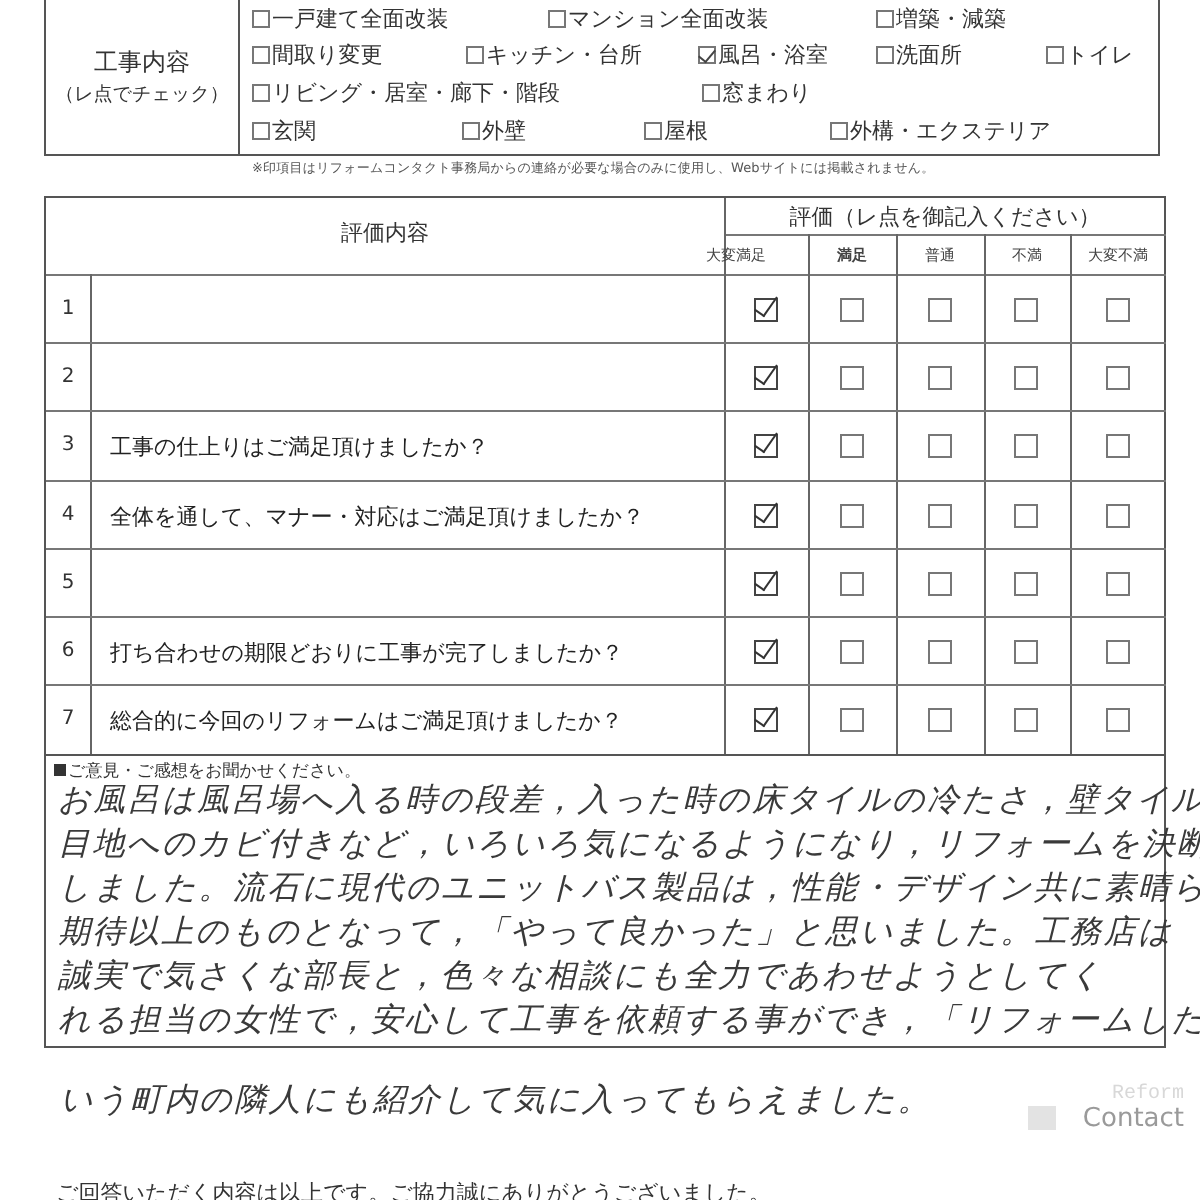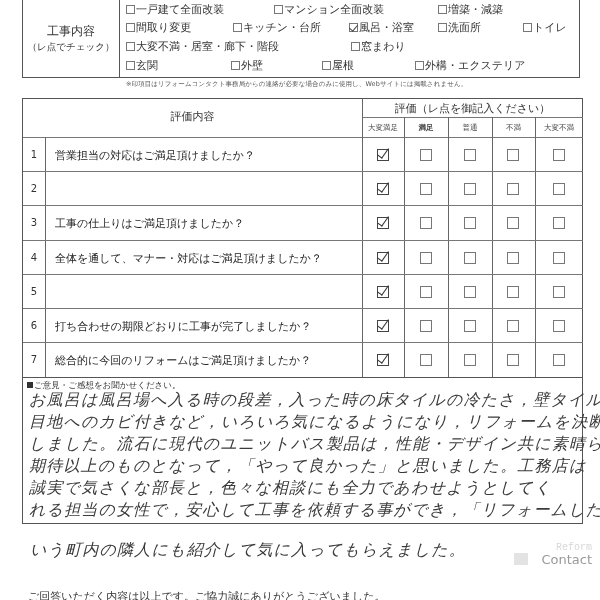--- a/index.html
+++ b/index.html
@@ -81,21 +81,21 @@
     <span class="cb"></span>
       <span>洗面所</span>
   </div>
   <div class="abs opt" style="left:500px; top:21px;">
     <span class="cb"></span>
       <span>トイレ</span>
   </div>
 
   <div class="abs opt" style="left:103px; top:40px;">
     <span class="cb"></span>
-      <span>大変不満・居室・廊下・階段</span>
+      <span>リビング・居室・廊下・階段</span>
   </div>
   <div class="abs opt" style="left:328px; top:40px;">
     <span class="cb"></span>
       <span>窓まわり</span>
   </div>
 
   <div class="abs opt" style="left:103px; top:59px;">
     <span class="cb"></span>
       <span>玄関</span>
   </div>
@@ -121,28 +121,27 @@
   <div class="abs hdr-eval" style="left:339px; top:2px; width:221px;">評価（レ点を御記入ください）</div>
   <div class="hline" style="left:339px; top:18px; width:221px;"></div>
   <div class="hline" style="left:0; top:38px; width:560px;"></div>
   <div class="vline" style="left:339px; top:0; height:278px;"></div>
   <div class="vline" style="left:381px; top:18px; height:260px;"></div>
   <div class="vline" style="left:425px; top:18px; height:260px;"></div>
   <div class="vline" style="left:469px; top:18px; height:260px;"></div>
   <div class="vline" style="left:512px; top:18px; height:260px;"></div>
   <div class="vline" style="left:22px; top:38px; height:240px;"></div>
 
-  <div class="abs hdr-col" style="left:339px; top:24px; width:42px;">大変満足</div>
+  <div class="abs hdr-col" style="left:324px; top:24px; width:42px;">大変満足</div>
   <div class="abs hdr-col" style="left:381px; top:24px; width:44px;font-weight:bold;">満足</div>
   <div class="abs hdr-col" style="left:425px; top:24px; width:44px;">普通</div>
   <div class="abs hdr-col" style="left:469px; top:24px; width:43px;">不満</div>
   <div class="abs hdr-col" style="left:512px; top:24px; width:48px;">大変不満</div>
 <div class="abs" style="left: 0px; top: 39px; width: 560px; height: 34.2px;">
       <div class="abs row-num" style="left: 0px; top: 11px;">1</div>
-      <div class="abs row-q" style="left: 32px; top: 10px;">営業担当の対応はご満足頂けましたか？</div>
       <div class="rbox checked" style="left: 354px; top: 11px;"></div>
       <div class="rbox" style="left: 397px; top: 11px;"></div>
       <div class="rbox" style="left: 441px; top: 11px;"></div>
       <div class="rbox" style="left: 484px; top: 11px;"></div>
       <div class="rbox" style="left: 530px; top: 11px;"></div>
     </div>
     <div class="hline" style="left: 0px; top: 72.2px; width: 560px;"></div>
     <div class="abs" style="left: 0px; top: 73.2px; width: 560px; height: 34.2px;">
       <div class="abs row-num" style="left: 0px; top: 11px;">2</div>
       <div class="rbox checked" style="left: 354px; top: 11px;"></div>

